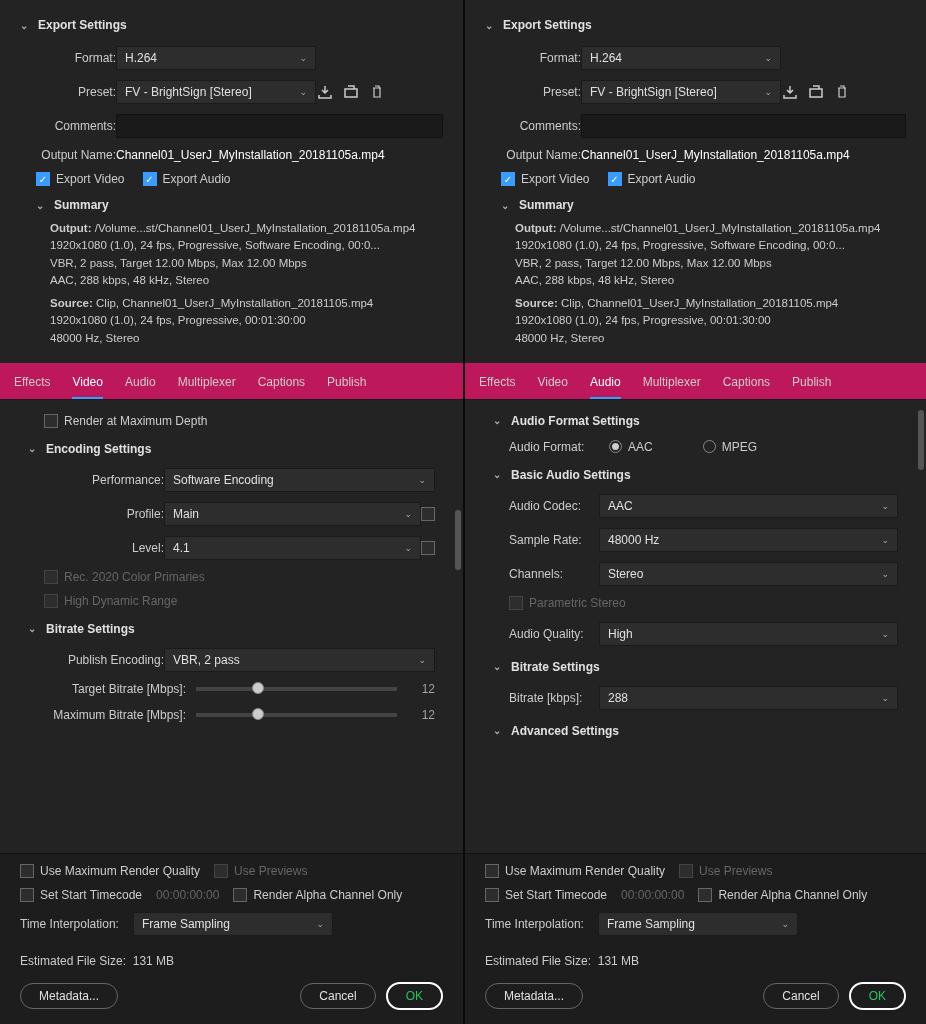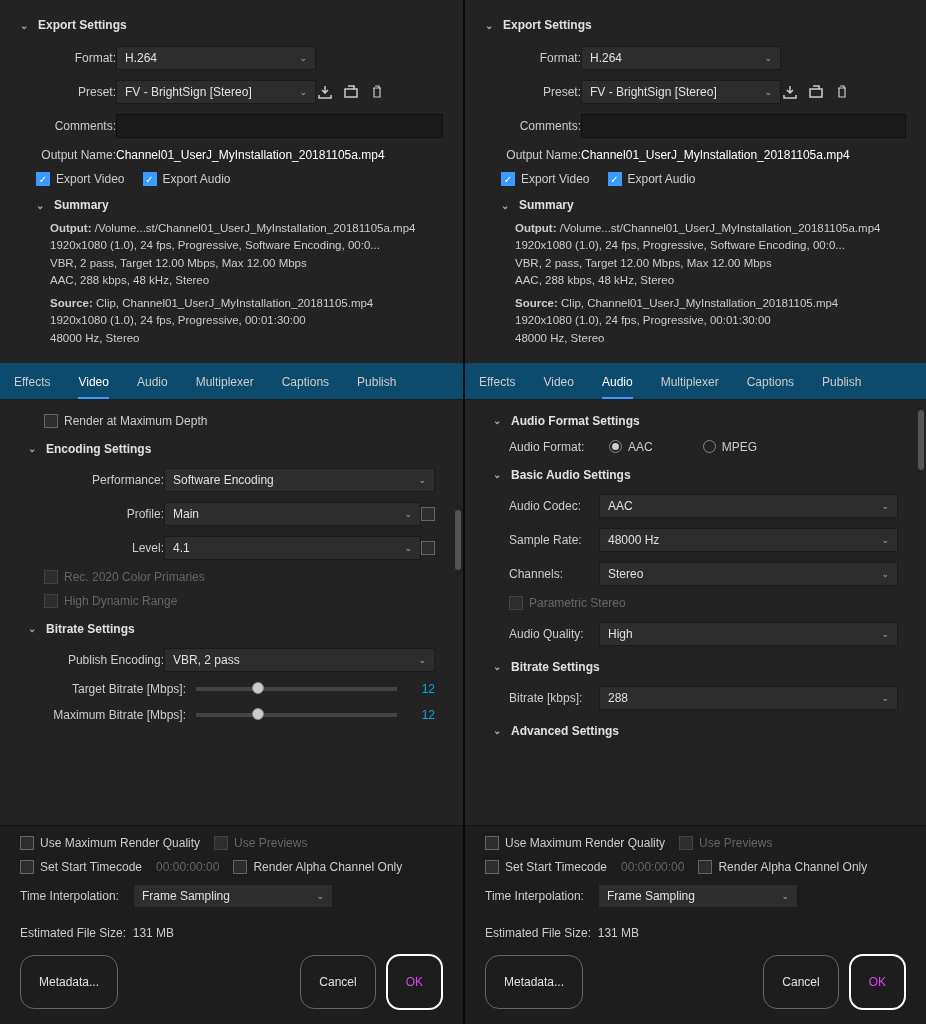--- a/index.html
+++ b/index.html
@@ -109,24 +109,24 @@
 .summary {
   margin-left: 30px;
   font-size: 11.5px;
   line-height: 1.5;
 }
 .summary-block { margin-bottom: 6px; }
 .summary-label { font-weight: 600; display: inline; }
 .summary-text { color: #ccc; }
 .tabs {
   display: flex;
-  gap: 28px;
+  gap: 22px;
   padding: 12px 14px 0 14px;
   border-bottom: 1px solid #1a1a1a;
-  background: #0c4a6e;
+  background: #be185d;
 }
 .tab {
   color: #ccc;
   padding-bottom: 8px;
   cursor: pointer;
   font-size: 12px;
 }
 .tab.active {
   color: #fff;
   border-bottom: 2px solid #3b9cff;
@@ -168,21 +168,21 @@
   position: absolute;
   top: -5px;
   width: 12px;
   height: 12px;
   border-radius: 50%;
   background: #ccc;
   border: 1px solid #888;
 }
 .slider-val {
   width: 28px;
-  color: #0ea5e9;
+  color: #a3a3a3;
   text-align: right;
 }
 .radio-row {
   display: flex;
   align-items: center;
   gap: 50px;
 }
 .radio {
   display: flex;
   align-items: center;
@@ -224,28 +224,28 @@
 }
 .btn-row {
   display: flex;
   gap: 10px;
   align-items: center;
 }
 .btn {
   border: 1px solid #666;
   background: transparent;
   color: #e0e0e0;
-  padding: 19px 18px;
+  padding: 5px 18px;
   border-radius: 14px;
   cursor: pointer;
   font-size: 12px;
 }
 .btn.primary {
   border: 2px solid #fff;
-  color: #d946ef;
+  color: #22c55e;
   font-weight: 500;
 }
 .spacer { flex: 1; }
 .scrollbar {
   position: absolute;
   right: 2px;
   width: 6px;
   background: #555;
   border-radius: 3px;
 }

